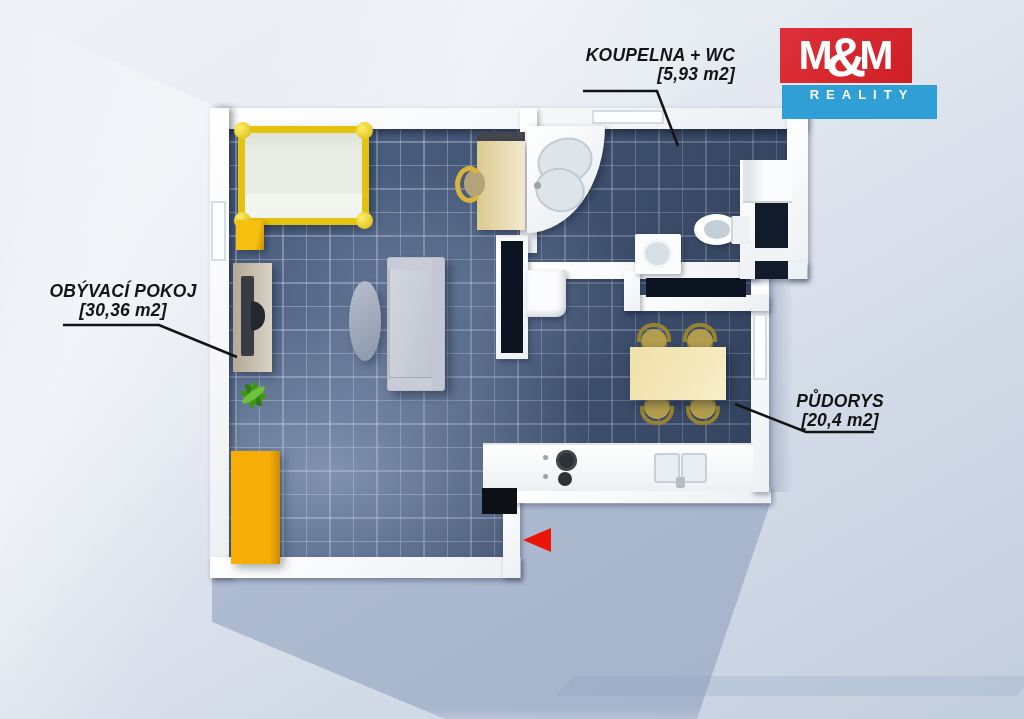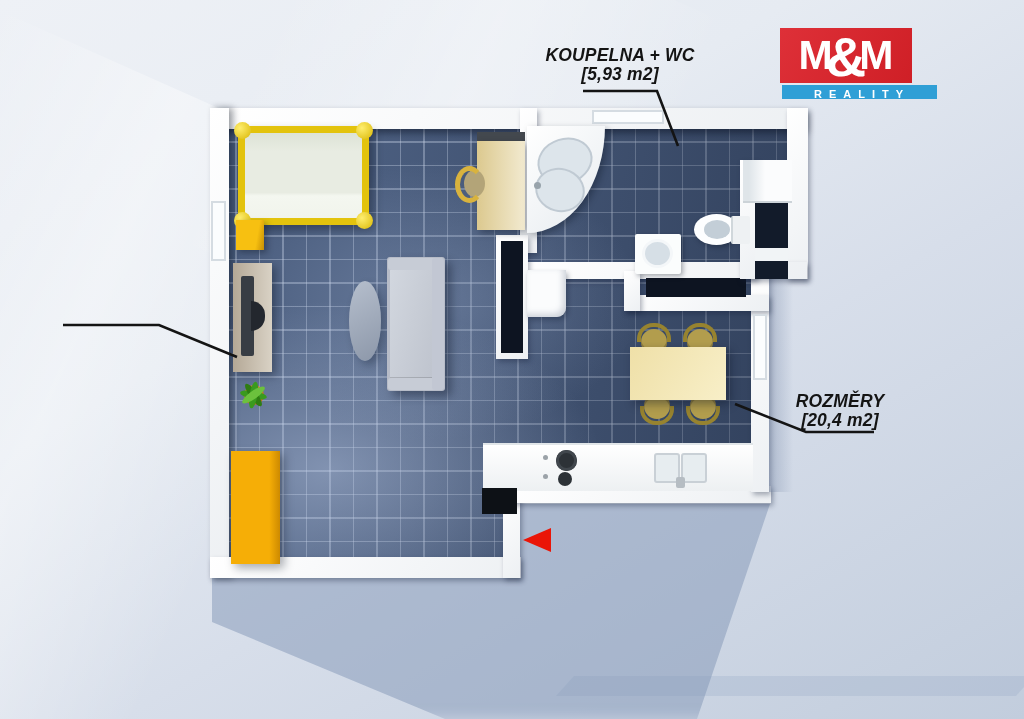--- a/index.html
+++ b/index.html
@@ -36,22 +36,22 @@
        border:4px solid #97832f;border-bottom:none;border-radius:16px 16px 0 0;}
   .chair.flip{transform:rotate(180deg);}
   .lbl{position:absolute;text-align:center;color:#141414;font-weight:bold;font-style:italic;
        font-size:17.5px;line-height:19px;letter-spacing:.2px;}
   .footer-note{position:absolute;left:12px;top:691px;color:#161616;font-weight:bold;font-style:italic;
        font-size:15.5px;letter-spacing:-0.2px;}
   .logo-red{position:absolute;left:780px;top:28px;width:132px;height:55px;
        background:linear-gradient(120deg,#de3038,#cf1f26);display:flex;align-items:center;justify-content:center;color:#fff;}
   .logo-red .m{font-size:41px;font-weight:bold;line-height:55px;}
   .logo-red .amp{font-size:56px;font-weight:bold;line-height:55px;margin:0 -7px;position:relative;top:1px;}
-  .logo-blue{position:absolute;left:782px;top:85px;width:155px;height:14px;background:#2f9fd6;
-       color:#fff;font-weight:bold;font-size:11px;letter-spacing:7px;text-align:center;line-height:19px;padding-left:5px;box-sizing:border-box;}
+  .logo-blue{position:absolute;left:782px;top:85px;width:155px;height:34px;background:#2f9fd6;
+       color:#fff;font-weight:bold;font-size:13px;letter-spacing:7px;text-align:center;line-height:19px;padding-left:5px;box-sizing:border-box;}
   svg.overlay{position:absolute;left:0;top:0;pointer-events:none;}
   .leaf{position:absolute;width:27px;height:8px;border-radius:50%;background:#3a9a1e;left:240px;top:391px;}
 </style>
 </head>
 <body>
 
 <div class="stage">
 
   <div class="streak" style="left:-180px;top:60px;width:420px;height:760px;transform:rotate(24deg);
               background:linear-gradient(to right,rgba(255,255,255,0),rgba(255,255,255,.4),rgba(255,255,255,0));"></div>
@@ -159,26 +159,30 @@
 
   <div class="dark" style="left:482px;top:488px;width:35px;height:26px;background:#0d1116;"></div>
   <div class="furn" style="left:523px;top:528px;width:0;height:0;border-top:12px solid transparent;border-bottom:12px solid transparent;border-right:28px solid #ea1507;"></div>
 
   <svg class="overlay" width="1024" height="719" viewBox="0 0 1024 719">
     <polyline points="583,91 657,91 678,146" fill="none" stroke="#141414" stroke-width="2.6"></polyline>
     <polyline points="63,325 159,325 237,357" fill="none" stroke="#141414" stroke-width="2.6"></polyline>
     <polyline points="874,432 806,432 735,404" fill="none" stroke="#141414" stroke-width="2.6"></polyline>
   </svg>
 
-  <div class="lbl" style="left:505px;top:46px;width:230px;">
+  <div class="lbl" style="left:505px;top:46px;width:230px;text-align:right;">
     <div>KOUPELNA + WC</div>
     <div>[5,93 m2]</div>
   </div>
+  <div class="lbl" style="left:25px;top:282px;width:196px;">
+    <div>OBÝVACÍ POKOJ</div>
+    <div>[30,36 m2]</div>
+  </div>
   <div class="lbl" style="left:756px;top:392px;width:168px;">
-    <div>ROZMĚRY</div>
+    <div>PŮDORYS</div>
     <div>[20,4 m2]</div>
   </div>
 
   <div class="logo-red">
     <span class="m">M</span>
       <span class="amp">&amp;</span>
       <span class="m">M</span>
   </div>
   <div class="logo-blue">REALITY</div>
 

